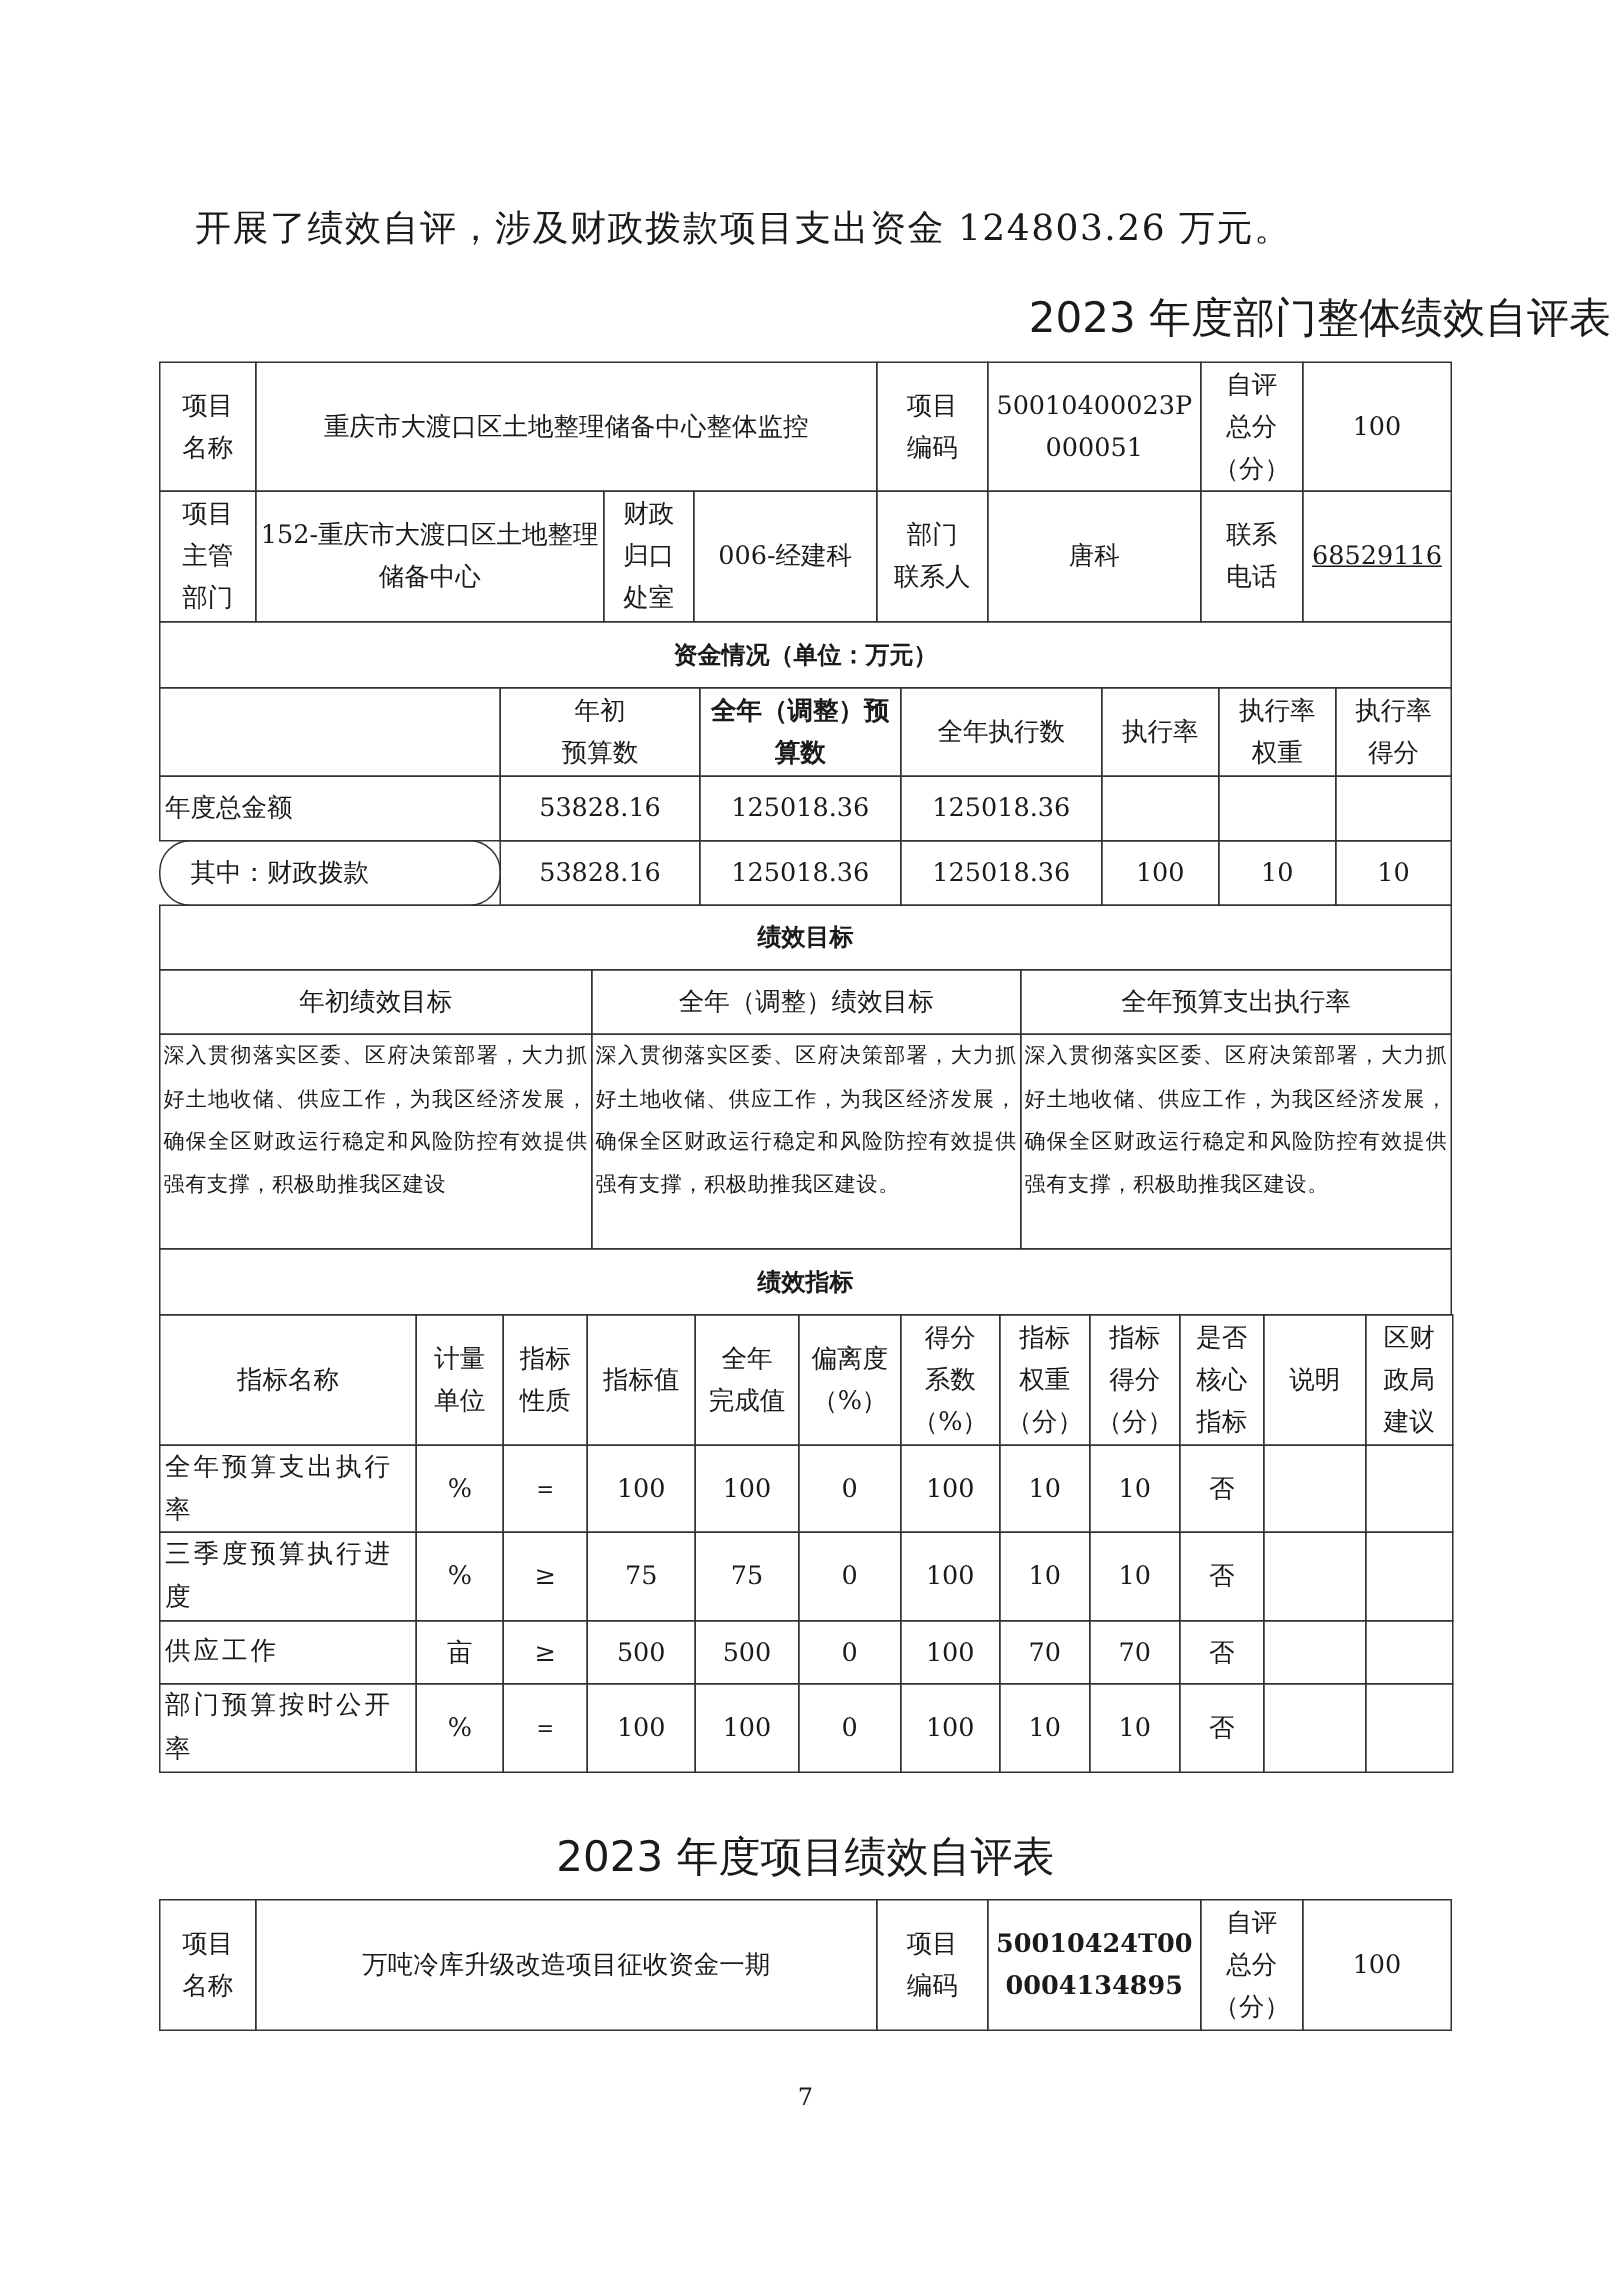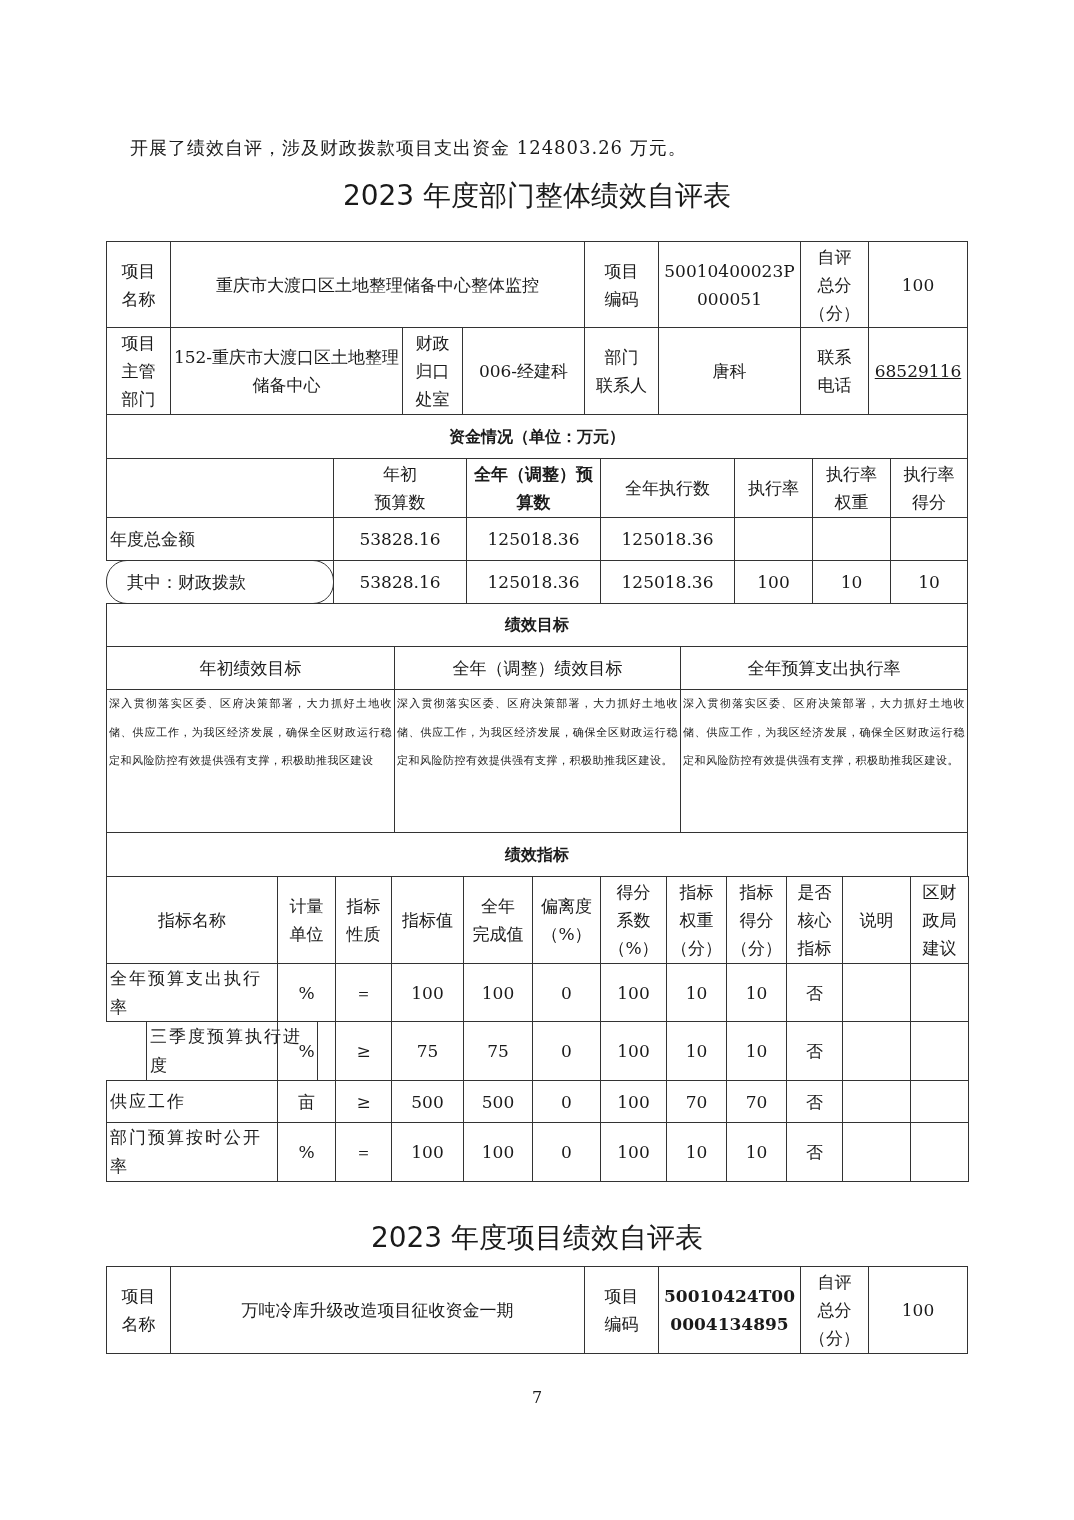--- a/index.html
+++ b/index.html
@@ -1,34 +1,34 @@
 <!DOCTYPE html>
 <html><head>
 <meta charset="utf-8">
 <style>
   html, body { margin:0; padding:0; background:#ffffff; }
   body { width:1074px; height:1520px; position:relative; overflow:hidden;
          font-family: "DejaVu Serif", "Liberation Serif", serif; color:#1a1a1a; }
   .abs { position:absolute; }
-  .intro { left:130px; top:136px; font-size:18px; letter-spacing:1px; white-space:nowrap; }
+  .intro { left:130px; top:136px; font-size:24px; letter-spacing:1px; white-space:nowrap; }
   .title { left:0; width:1074px; text-align:center; font-family:"DejaVu Sans","Liberation Sans",sans-serif; font-size:28px; }
   .cell { position:absolute; box-sizing:border-box; border:1px solid #333;
           display:flex; align-items:center; justify-content:center; text-align:center;
           font-size:17px; line-height:28px; padding:0 2px; overflow:hidden; }
   .cell.left { justify-content:flex-start; text-align:left; padding-left:3px; }
   .cell.bold { font-weight:bold; font-family:"DejaVu Sans","Liberation Sans",sans-serif; font-size:16px; }
-  .cell.para { align-items:flex-start; text-align:justify; font-size:11px; line-height:28.6px; padding:0 2px; letter-spacing:0.5px; }
+  .cell.para { align-items:flex-start; text-align:justify; font-size:14px; line-height:28.6px; padding:0 2px; letter-spacing:0.5px; }
   .narrow { letter-spacing:0; }
   .pageno { left:0; width:1074px; text-align:center; top:1388px; font-size:16px; }
 </style>
 </head>
 <body>
 
 <div class="abs intro">开展了绩效自评，涉及财政拨款项目支出资金 124803.26 万元。</div>
-<div class="abs title" style="top:177px;">2023 年度部门整体绩效自评表</div>
+<div class="abs title" style="top:193px;text-align:right;">2023 年度部门整体绩效自评表</div>
 
 <div class="cell" style="left:106px;top:241px;width:65px;height:87px;white-space:pre-line;">项目
 名称</div>
 <div class="cell" style="left:170px;top:241px;width:415px;height:87px;">重庆市大渡口区土地整理储备中心整体监控</div>
 <div class="cell" style="left:584px;top:241px;width:75px;height:87px;white-space:pre-line;">项目
 编码</div>
 <div class="cell narrow" style="left:658px;top:241px;width:143px;height:87px;word-break:break-all;">50010400023P000051</div>
 <div class="cell" style="left:800px;top:241px;width:69px;height:87px;white-space:pre-line;">自评
 总分
 （分）</div>
@@ -118,21 +118,21 @@
     <div class="cell" style="left: 335px; top: 963px; width: 57px; height: 59px;">＝</div>
     <div class="cell" style="left: 391px; top: 963px; width: 73px; height: 59px;">100</div>
     <div class="cell" style="left: 463px; top: 963px; width: 70px; height: 59px;">100</div>
     <div class="cell" style="left: 532px; top: 963px; width: 69px; height: 59px;">0</div>
     <div class="cell" style="left: 600px; top: 963px; width: 67px; height: 59px;">100</div>
     <div class="cell" style="left: 666px; top: 963px; width: 61px; height: 59px;">10</div>
     <div class="cell" style="left: 726px; top: 963px; width: 61px; height: 59px;">10</div>
     <div class="cell" style="left: 786px; top: 963px; width: 57px; height: 59px;">否</div>
     <div class="cell" style="left: 842px; top: 963px; width: 69px; height: 59px;"></div>
     <div class="cell" style="left: 910px; top: 963px; width: 59px; height: 59px;"></div>
-    <div class="cell left" style="left: 106px; top: 1021px; width: 172px; height: 60px; align-items: center; letter-spacing: 2px; line-height: 29px; margin-left: 40px;">三季度预算执行进度</div>
+    <div class="cell left" style="left: 106px; top: 1021px; width: 172px; height: 60px; align-items: center; letter-spacing: 2px; line-height: 29px;">三季度预算执行进度</div>
     <div class="cell" style="left: 277px; top: 1021px; width: 59px; height: 60px;">%</div>
     <div class="cell" style="left: 335px; top: 1021px; width: 57px; height: 60px;">≥</div>
     <div class="cell" style="left: 391px; top: 1021px; width: 73px; height: 60px;">75</div>
     <div class="cell" style="left: 463px; top: 1021px; width: 70px; height: 60px;">75</div>
     <div class="cell" style="left: 532px; top: 1021px; width: 69px; height: 60px;">0</div>
     <div class="cell" style="left: 600px; top: 1021px; width: 67px; height: 60px;">100</div>
     <div class="cell" style="left: 666px; top: 1021px; width: 61px; height: 60px;">10</div>
     <div class="cell" style="left: 726px; top: 1021px; width: 61px; height: 60px;">10</div>
     <div class="cell" style="left: 786px; top: 1021px; width: 57px; height: 60px;">否</div>
     <div class="cell" style="left: 842px; top: 1021px; width: 69px; height: 60px;"></div>

